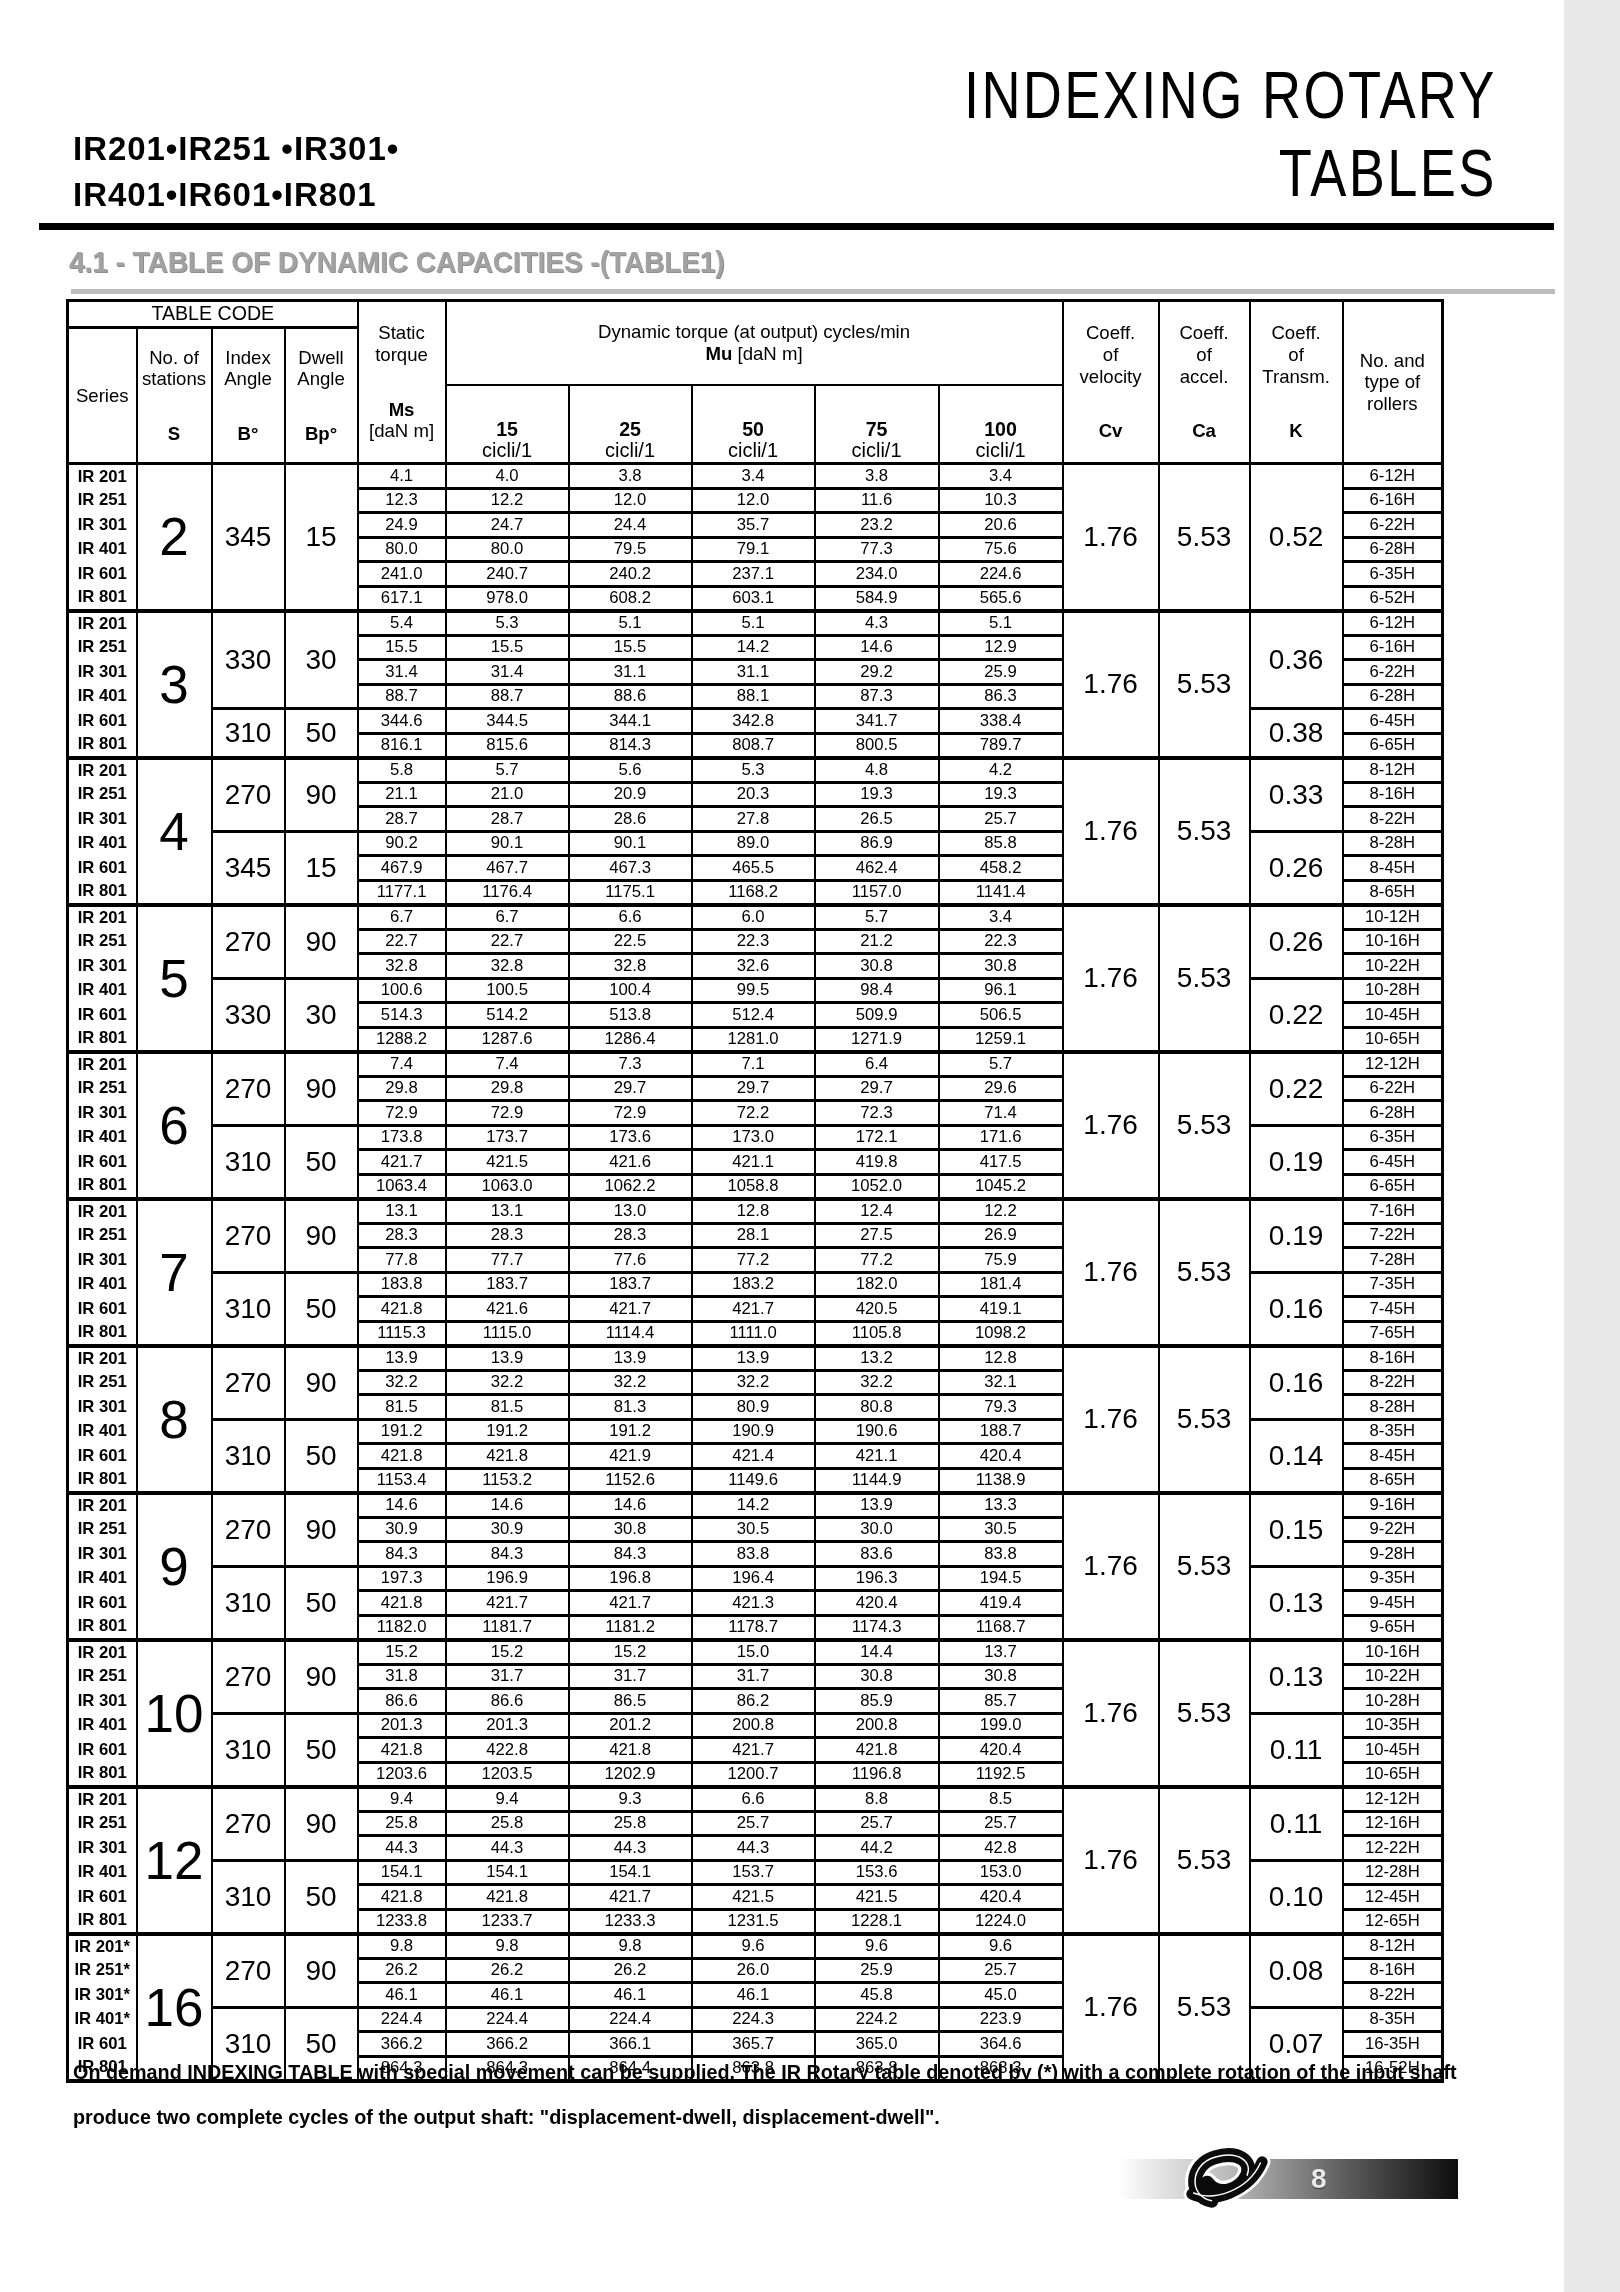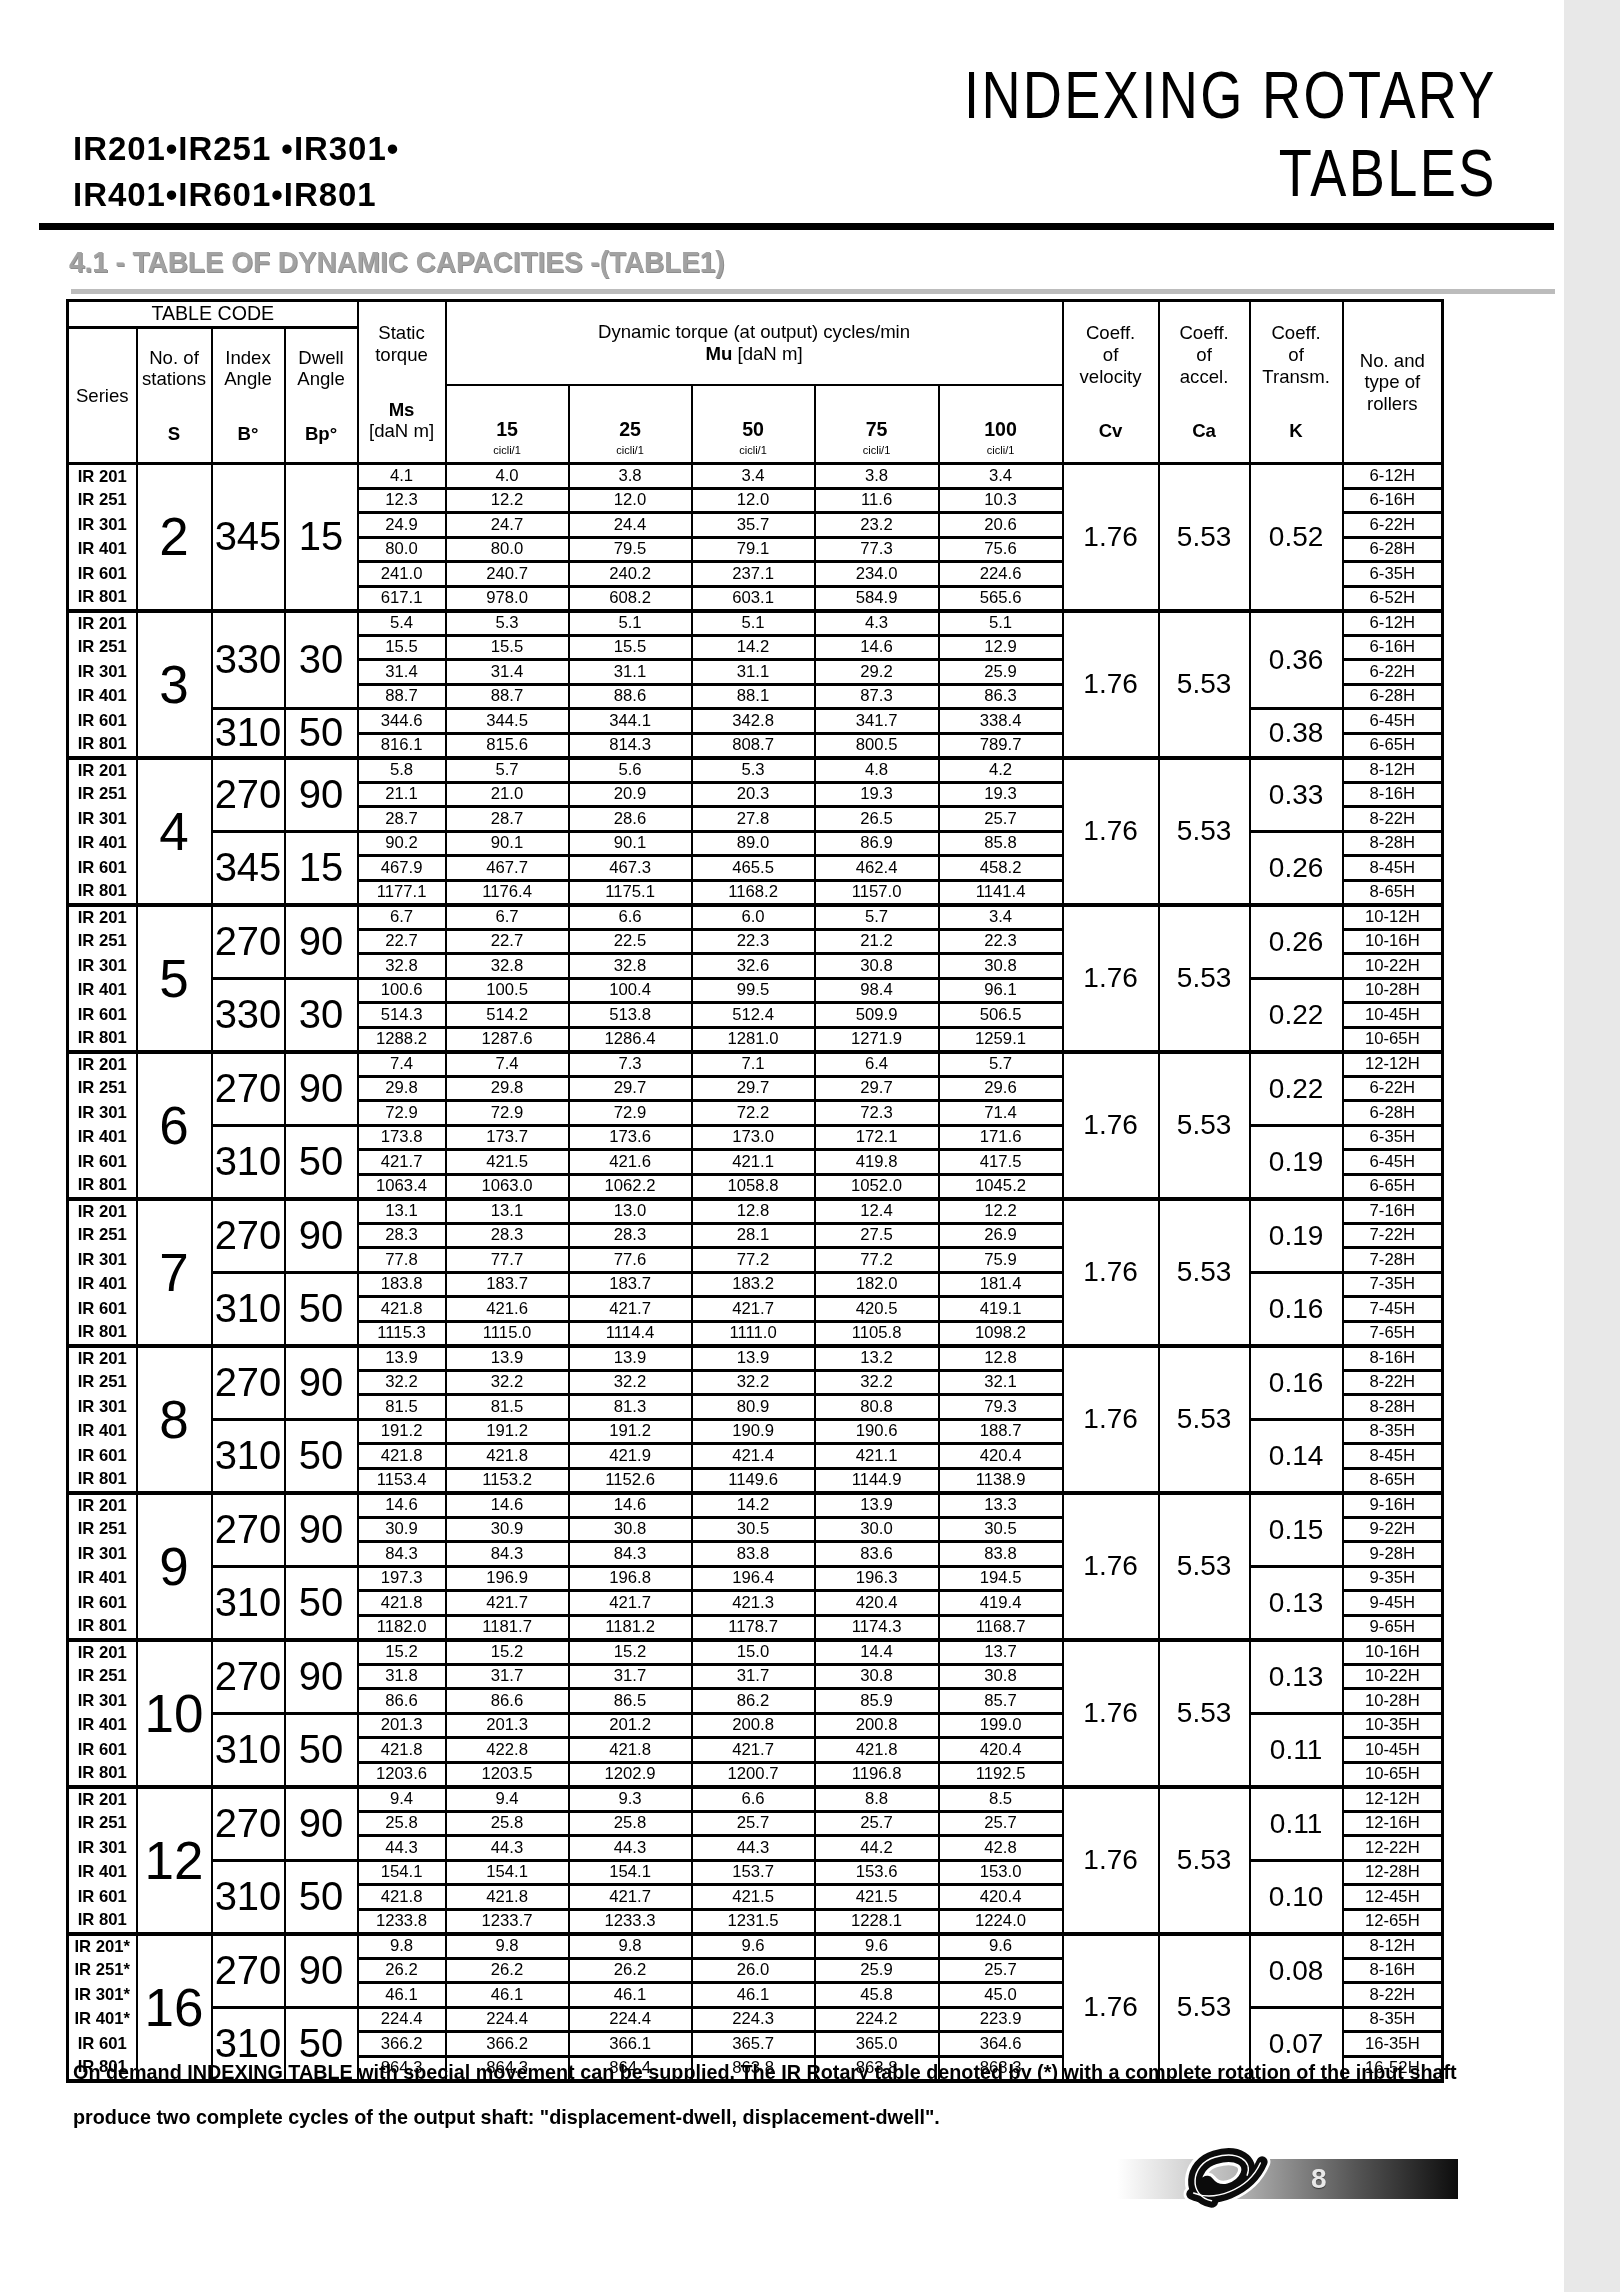--- a/index.html
+++ b/index.html
@@ -24,27 +24,27 @@
   #tablewrap{left:66px;top:299px;width:1377px;}
   table{border-collapse:collapse;table-layout:fixed;width:1377px;border:3.9px solid #000;}
   th,td{border-left:2px solid #000;border-right:2px solid #000;text-align:center;
         vertical-align:middle;padding:0;overflow:hidden;}
   thead th{border:2.9px solid #000;font-weight:normal;font-size:18.6px;line-height:21.6px;}
   .hr1{height:27.4px;} .hr2{height:57px;} .hr3{height:47px;}
   .tc{border-bottom:3.9px solid #000 !important;font-size:19.6px;}
   .hb{border-bottom:3.9px solid #000 !important;}
   .pre{white-space:pre-line;}
   .b{font-weight:bold;margin-top:33px;}
-  .cyc .b{font-size:19.6px;} .cu{font-size:11px;}
+  .cyc .b{font-size:19.6px;} .cu{font-size:20px;}
 
   tbody tr{height:24.5px;}
   tbody td{font-size:16.7px;}
   .series{font-weight:bold;border-bottom:none;}
   .stations{font-size:53px;font-weight:normal;}
-  .angle{font-size:40px;}
+  .angle{font-size:28px;}
   .coeff{font-size:28px;}
   .torq,.roll{border-bottom:3.9px solid #000;}
   .group-end{border-bottom:3.9px solid #000;}
   .span-end{border-bottom:4.9px solid #000;}
   .span6{border-bottom:4.9px solid #000;}
   tr.block-end td{border-bottom:4.9px solid #000;}
 
   
   #footnote{left:73px;top:2049px;width:1470px;font-size:20.6px;font-weight:600;
             line-height:45px;transform:scaleX(.96);transform-origin:left top;white-space:pre-line;}

